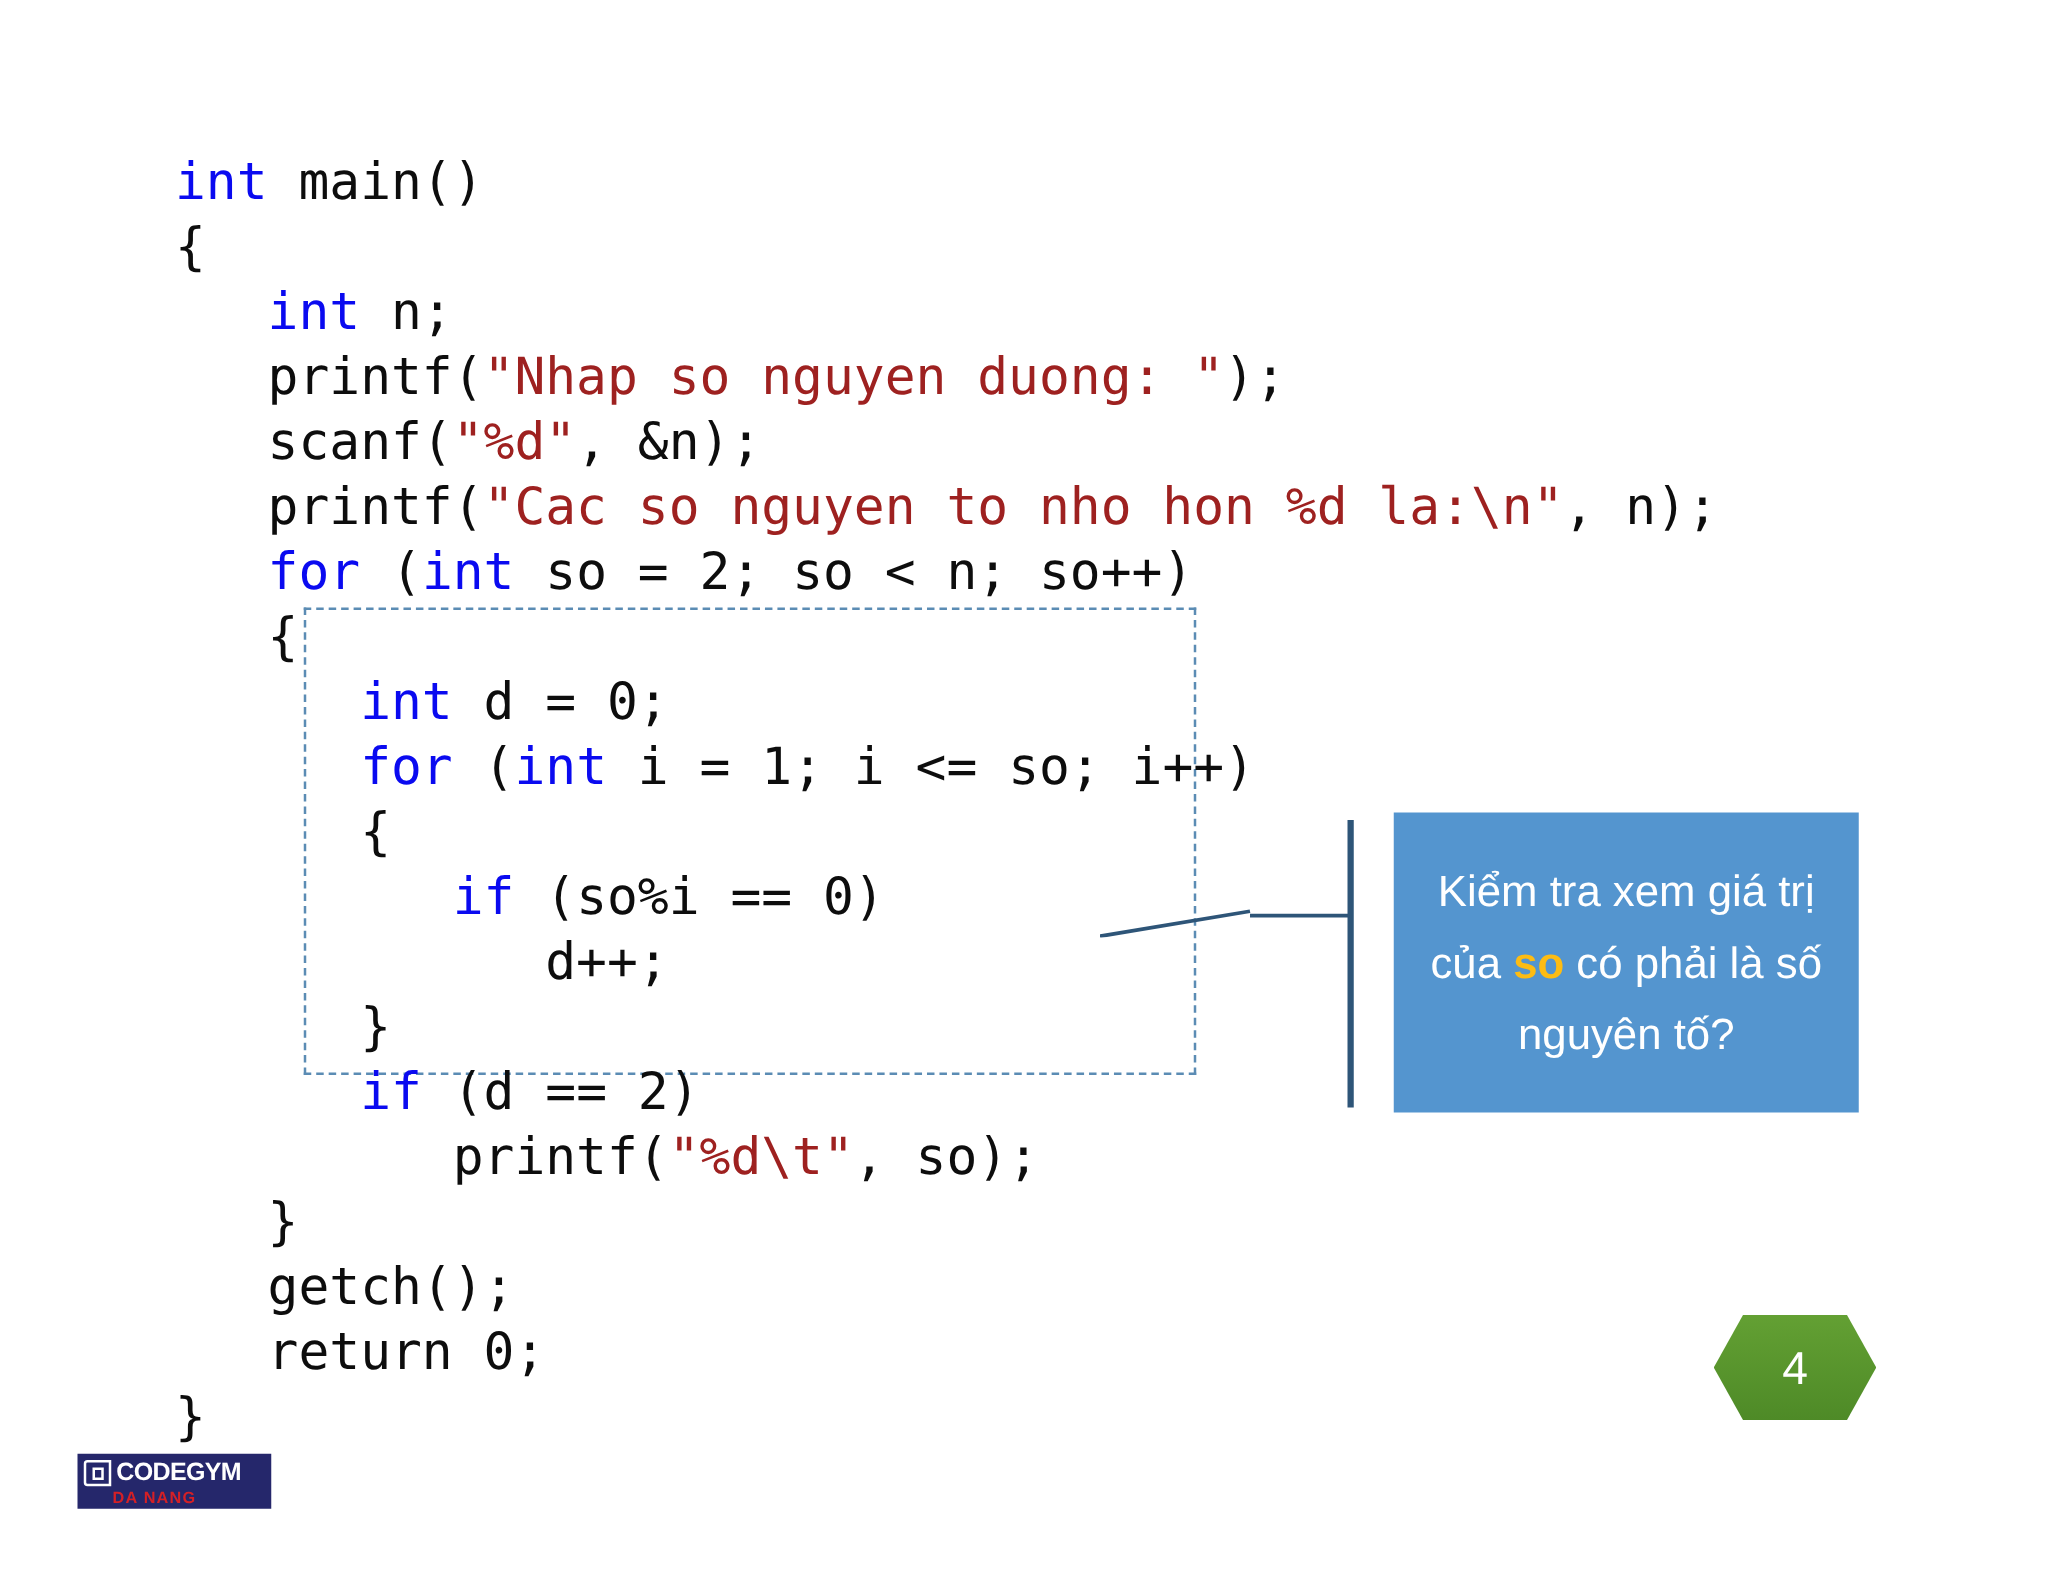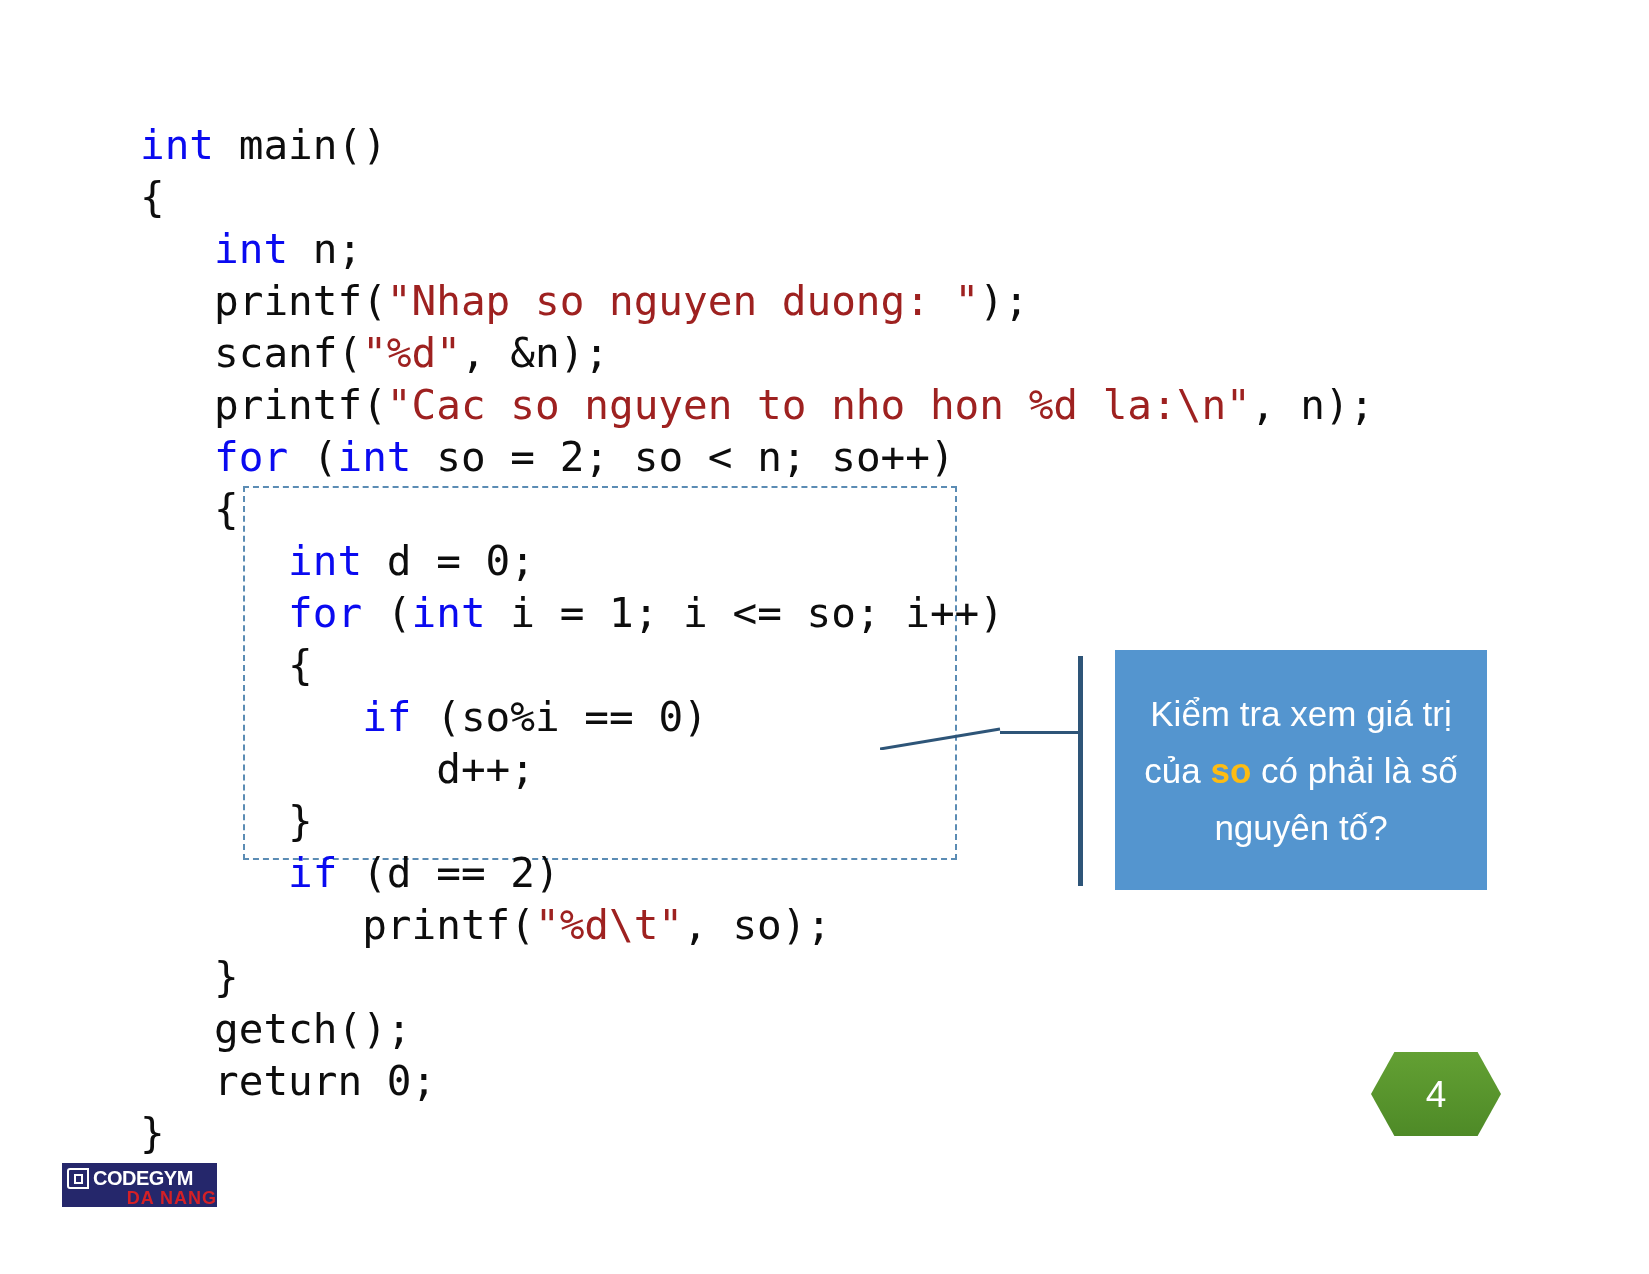--- a/index.html
+++ b/index.html
@@ -168,26 +168,26 @@
     font-family: "Liberation Sans", "DejaVu Sans", sans-serif;
     font-weight: bold;
     font-size: 20px;
     letter-spacing: -0.5px;
     color: #ffffff;
     line-height: 20px;
   }
   #logo-sub {
     font-family: "Liberation Sans", "DejaVu Sans", sans-serif;
     font-weight: bold;
-    font-size: 18px;
+    font-size: 13px;
     letter-spacing: 1px;
     color: #d42026;
-    text-align: right;
+    text-align: left;
     line-height: 14px;
-    padding-left: 16px;
+    padding-left: 28px;
   }
 </style>
 </head>
 <body>
 
 <div id="slide">
 
   <div id="dashed-box"></div>
 
   <pre id="code"><span class="ln"><span class="kw">int</span> main()</span><span class="ln">{</span><span class="ln">   <span class="kw">int</span> n;</span><span class="ln">   printf(<span class="str">"Nhap so nguyen duong: "</span>);</span><span class="ln">   scanf(<span class="str">"%d"</span>, &amp;n);</span><span class="ln">   printf(<span class="str">"Cac so nguyen to nho hon %d la:\n"</span>, n);</span><span class="ln">   <span class="kw">for</span> (<span class="kw">int</span> so = 2; so &lt; n; so++)</span><span class="ln">   {</span><span class="ln">      <span class="kw">int</span> d = 0;</span><span class="ln">      <span class="kw">for</span> (<span class="kw">int</span> i = 1; i &lt;= so; i++)</span><span class="ln">      {</span><span class="ln">         <span class="kw">if</span> (so%i == 0)</span><span class="ln">            d++;</span><span class="ln">      }</span><span class="ln">      <span class="kw">if</span> (d == 2)</span><span class="ln">         printf(<span class="str">"%d\t"</span>, so);</span><span class="ln">   }</span><span class="ln">   getch();</span><span class="ln">   return 0;</span><span class="ln">}</span></pre>

